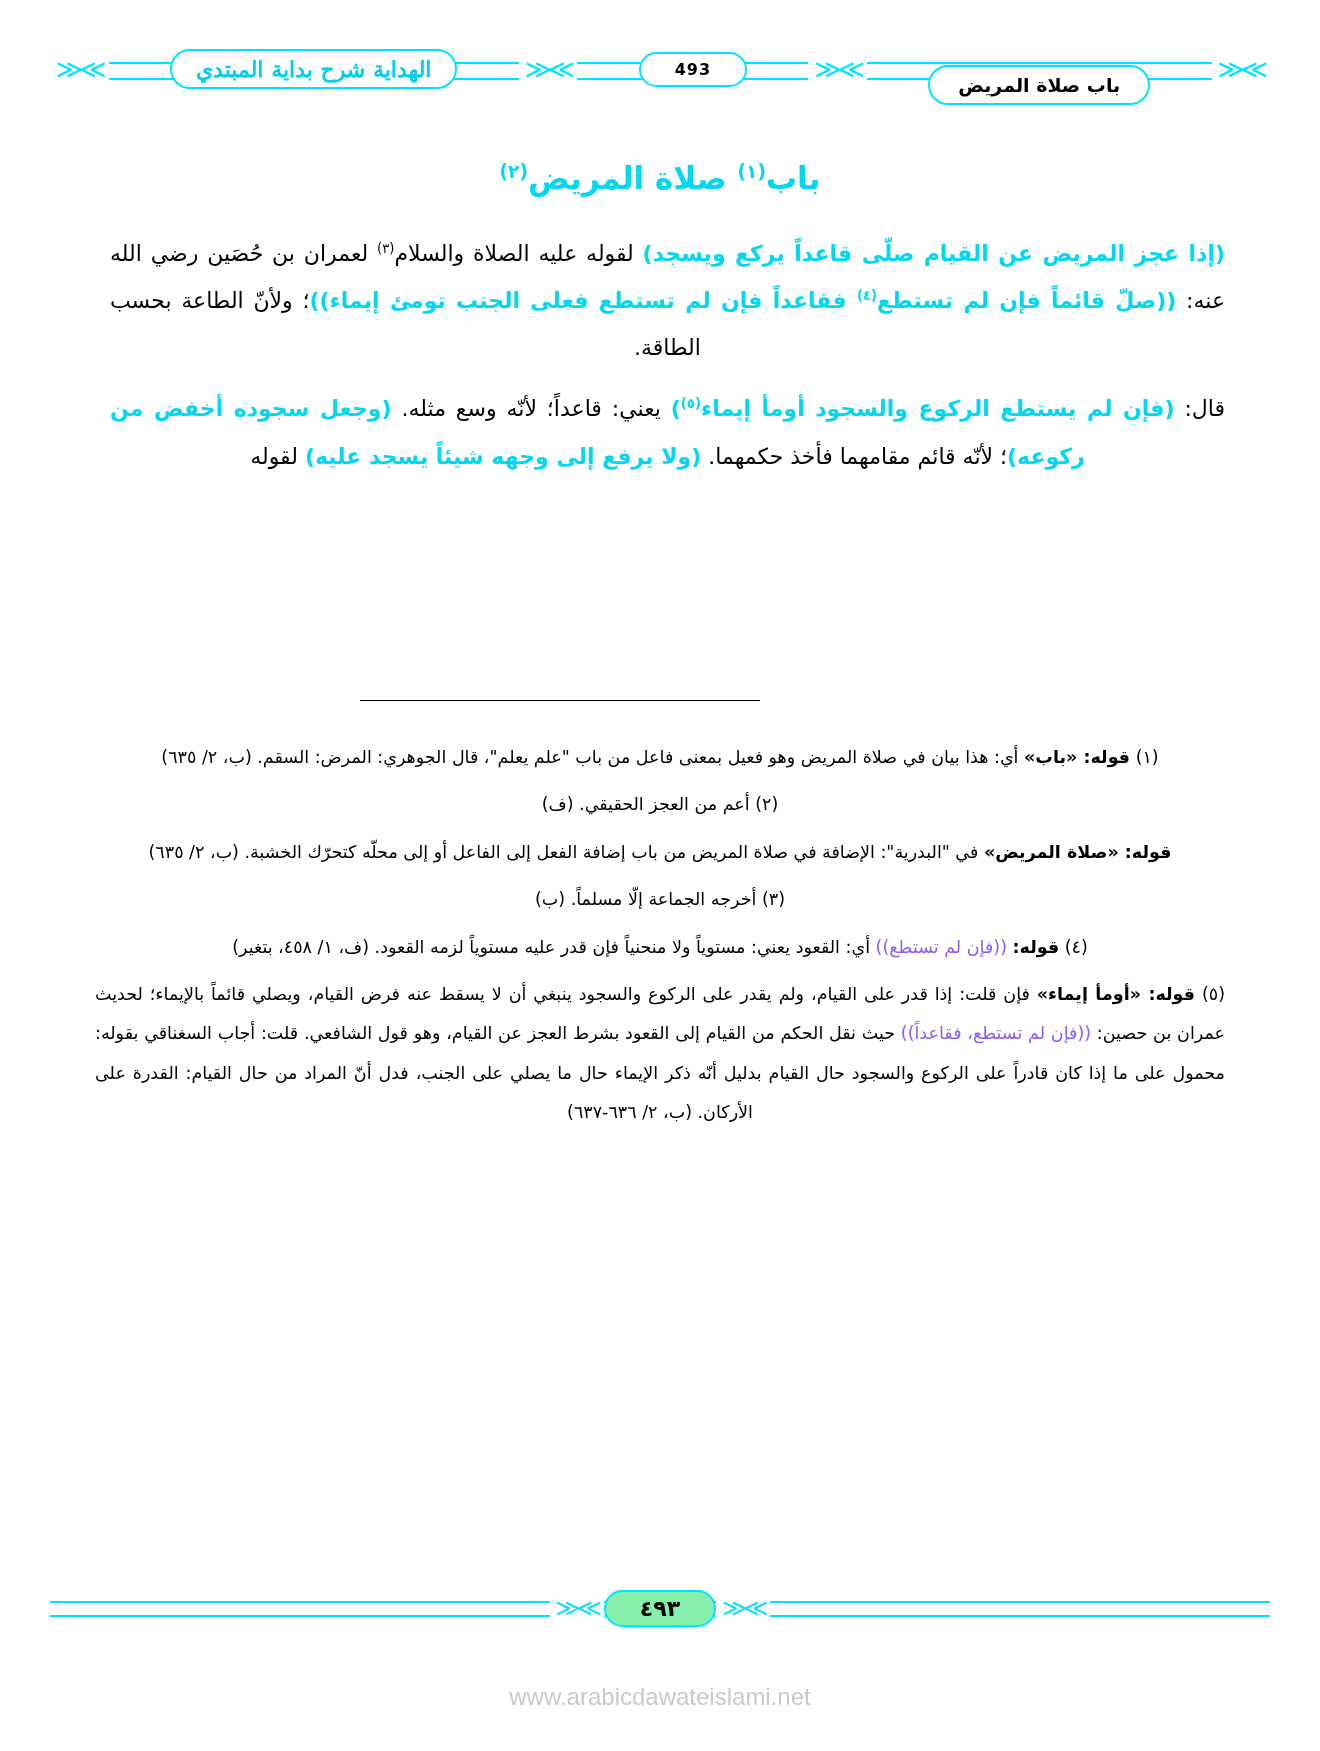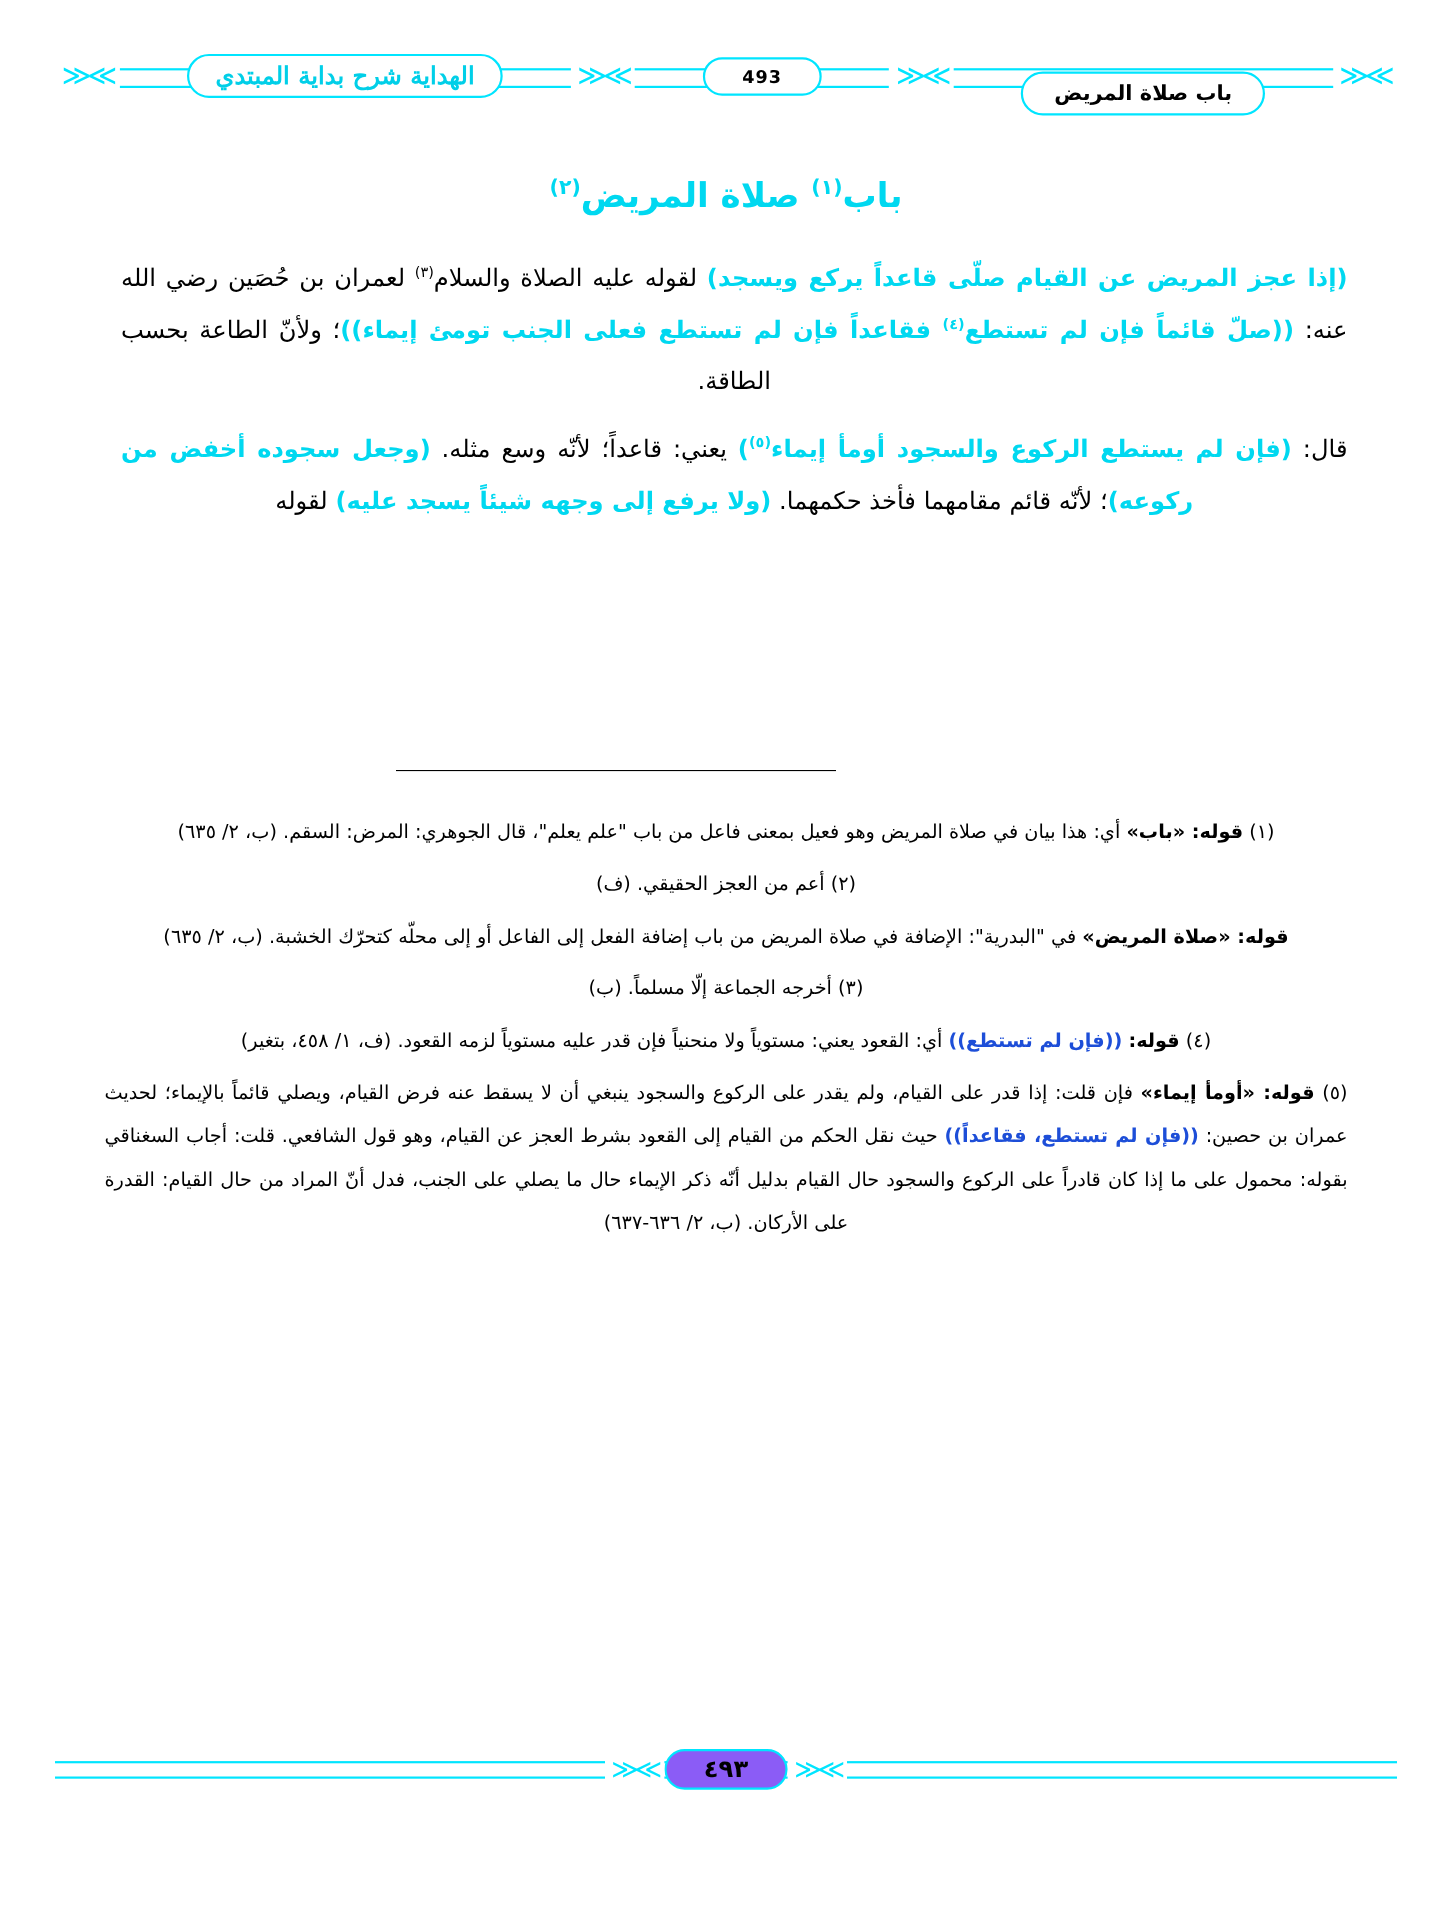--- a/index.html
+++ b/index.html
@@ -144,21 +144,21 @@
     font-size: 17.5px;
     line-height: 2.25;
     text-align: justify;
   }
   .fn {
     margin: 0 0 8px 0;
     text-align: justify;
     text-align-last: center;
   }
   .fn b { font-weight: bold; }
-  .fn .matn { color: #1d4ed8; font-weight: bold; }
+  .fn .matn { color: #8b5cf6; font-weight: normal; }
 
   
   .footer {
     position: absolute;
     bottom: 120px;
     left: 50px;
     right: 50px;
     height: 46px;
     display: flex;
     align-items: center;
@@ -170,21 +170,21 @@
     right: 0;
     top: 16px;
     height: 12px;
     border-top: 2px solid #00e5ff;
     border-bottom: 2px solid #00e5ff;
     z-index: 0;
   }
   .ftr-page {
     position: relative;
     z-index: 2;
-    background: #8b5cf6;
+    background: #86efac;
     border: 2px solid #00e5ff;
     border-radius: 22px;
     padding: 4px 34px;
     font-size: 22px;
     font-weight: bold;
   }
   .ftr-orn {
     position: relative;
     z-index: 2;
     background: #fff;
@@ -242,14 +242,15 @@
     <p class="fn">(٥) <b>قوله: «أومأ إيماء»</b> فإن قلت: إذا قدر على القيام، ولم يقدر على الركوع والسجود ينبغي أن لا يسقط عنه فرض القيام، ويصلي قائماً بالإيماء؛ لحديث عمران بن حصين: <span class="matn">((فإن لم تستطع، فقاعداً))</span> حيث نقل الحكم من القيام إلى القعود بشرط العجز عن القيام، وهو قول الشافعي. قلت: أجاب السغناقي بقوله: محمول على ما إذا كان قادراً على الركوع والسجود حال القيام بدليل أنّه ذكر الإيماء حال ما يصلي على الجنب، فدل أنّ المراد من حال القيام: القدرة على الأركان. (ب، ٢/ ٦٣٦-٦٣٧)</p>
   </div>
 
   <div class="footer">
     <div class="ftr-rule"></div>
     <span class="ftr-orn">≫≪</span>
     <div class="ftr-page">٤٩٣</div>
     <span class="ftr-orn">≫≪</span>
   </div>
 
+  <div class="watermark">www.arabicdawateislami.net</div>
 
 </div>
 
 </body></html>

